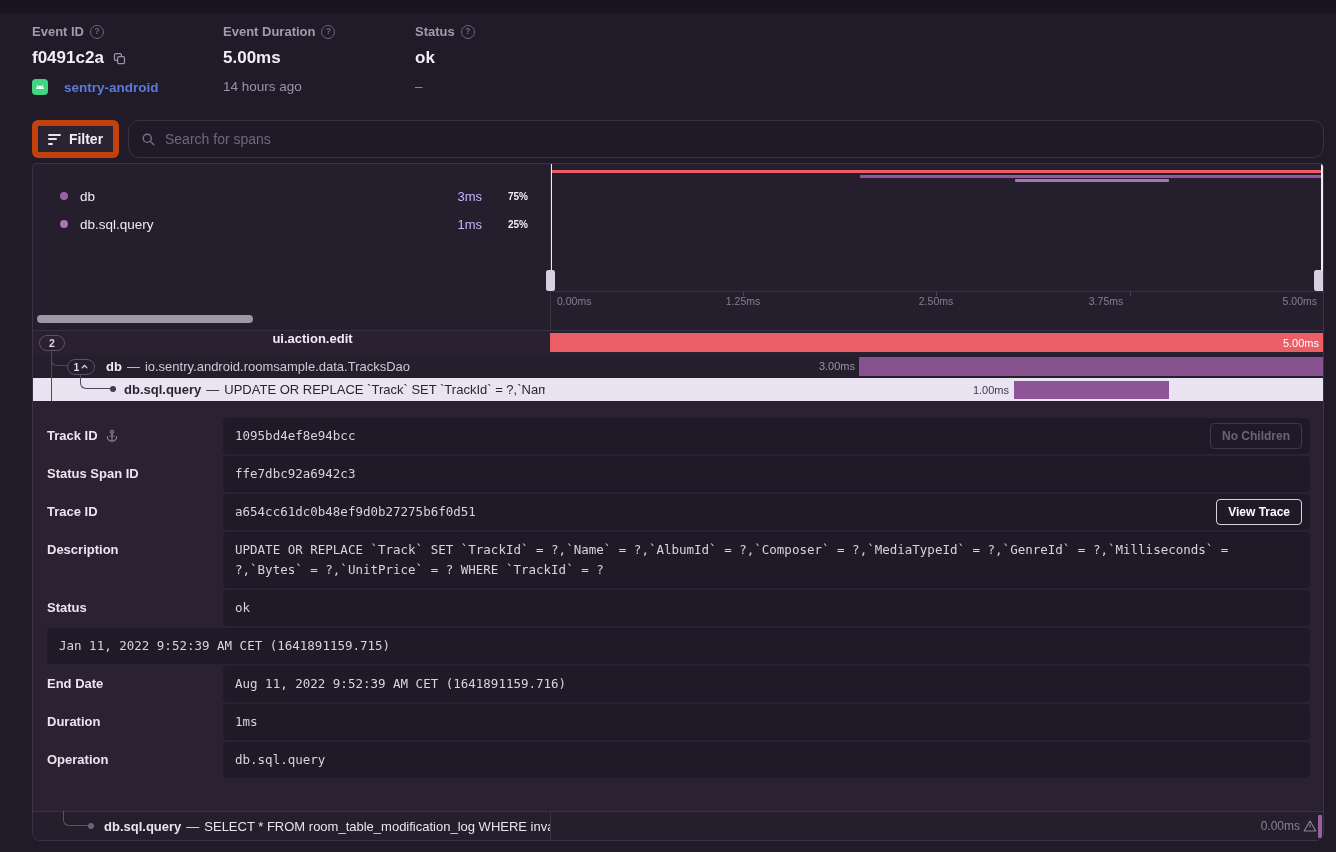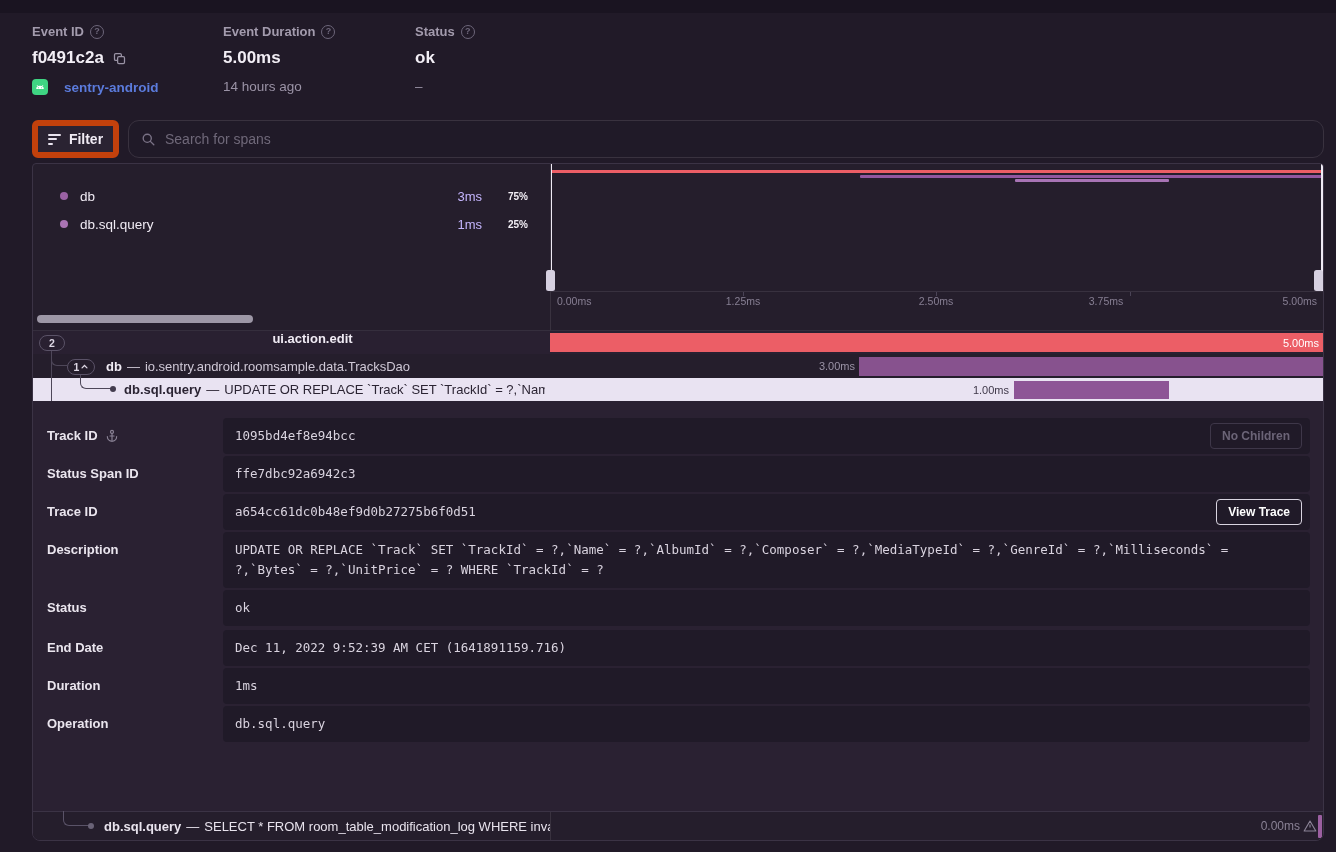--- a/index.html
+++ b/index.html
@@ -319,27 +319,28 @@
       </div>
 
       <div class="detail-row">
         <div class="detail-label">
             <span>Status</span>
           </div>
         <div class="detail-value nowrap"><span>ok</span></div>
       </div>
 
       <div class="detail-row">
+        <div class="detail-value nowrap"><span>Jan 11, 2022 9:52:39 AM CET (1641891159.715)</span></div>
       </div>
 
       <div class="detail-row">
         <div class="detail-label">
             <span>End Date</span>
           </div>
-        <div class="detail-value nowrap"><span>Dec 11, 2022 9:52:39 AM CET (1641891159.716)</span></div>
+        <div class="detail-value nowrap"><span>Aug 11, 2022 9:52:39 AM CET (1641891159.716)</span></div>
       </div>
 
       <div class="detail-row">
         <div class="detail-label">
             <span>Duration</span>
           </div>
         <div class="detail-value nowrap"><span>1ms</span></div>
       </div>
 
       <div class="detail-row">

